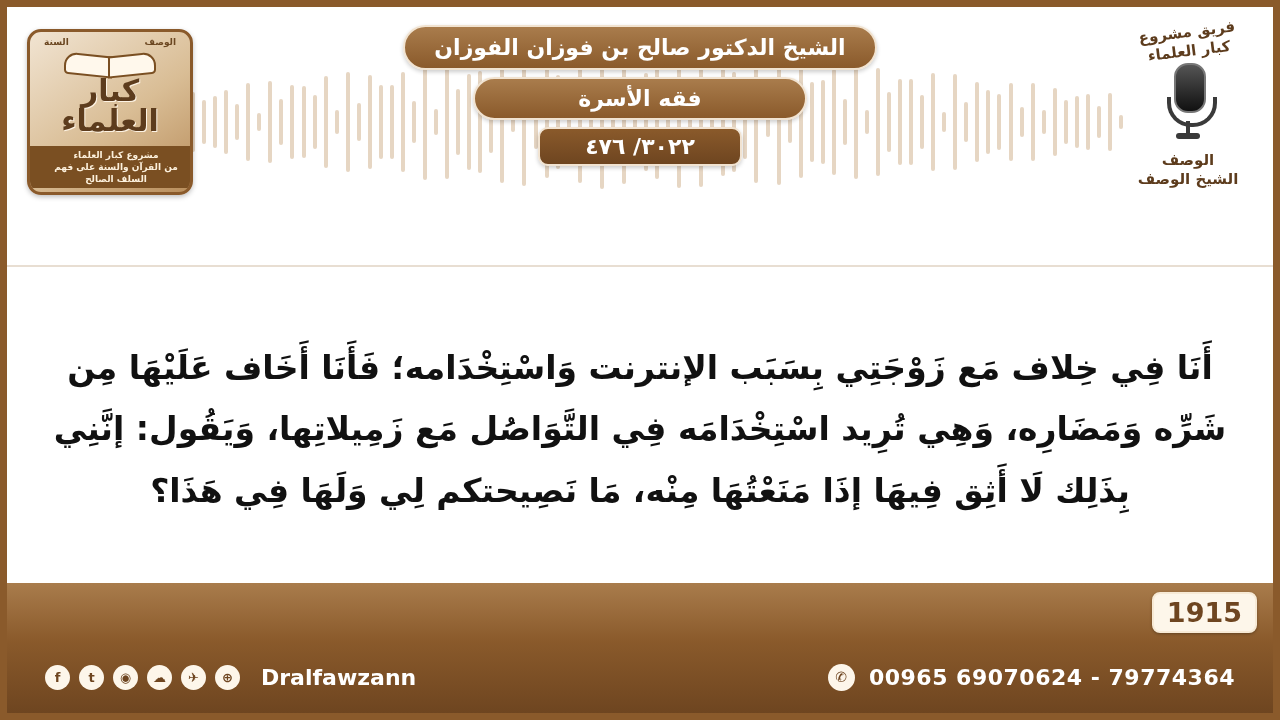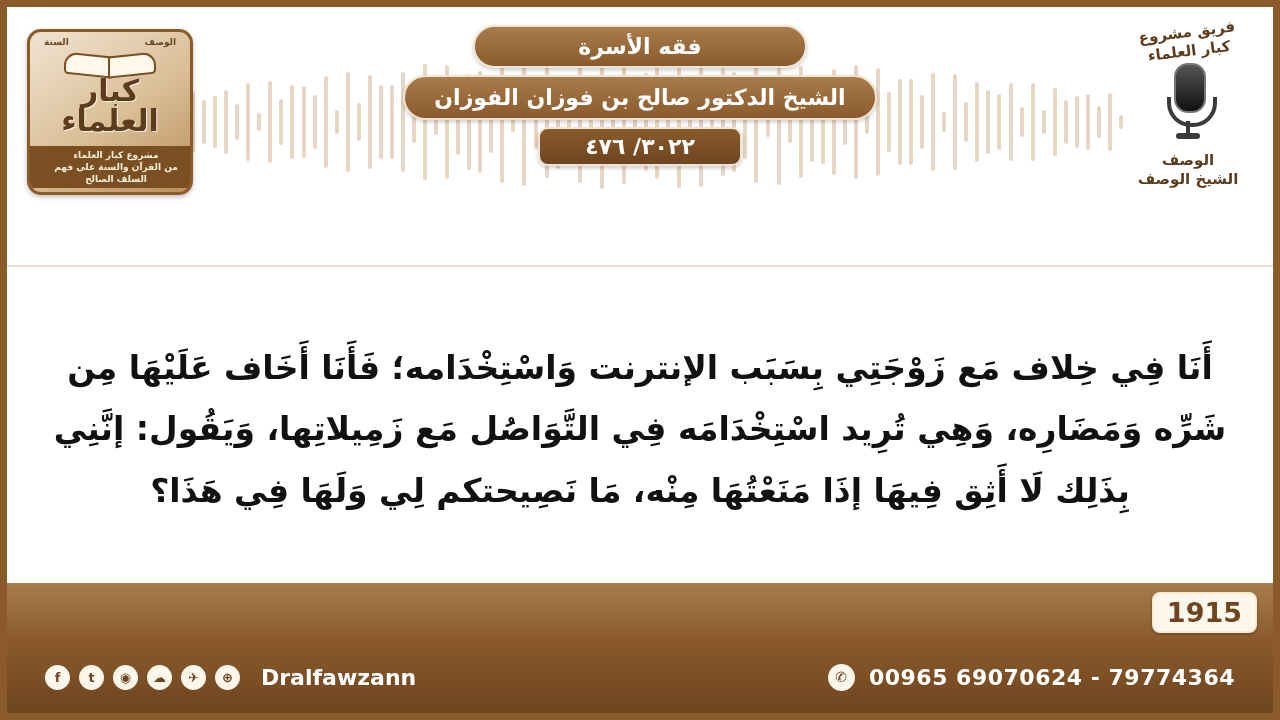--- a/index.html
+++ b/index.html
@@ -270,22 +270,22 @@
           <div class="stem"></div>
           <div class="base"></div>
       </div>
       <div class="mic-bottom">
         <span>الوصف</span>
         <span>الشيخ الوصف</span>
       </div>
     </div>
 
     <div class="titles">
+      <div class="pill t2">الشيخ الدكتور صالح بن فوزان الفوزان</div>
       <div class="pill t3">فقه الأسرة</div>
-      <div class="pill t2">الشيخ الدكتور صالح بن فوزان الفوزان</div>
       <div class="pill t4">٣٠٢٢/ ٤٧٦</div>
     </div>
 
     <div class="logo-block">
       <div class="l-top">
         <span>الوصف</span>
         <span>السنة</span>
       </div>
       <div class="logo-book">
         <div class="pg a"></div>

